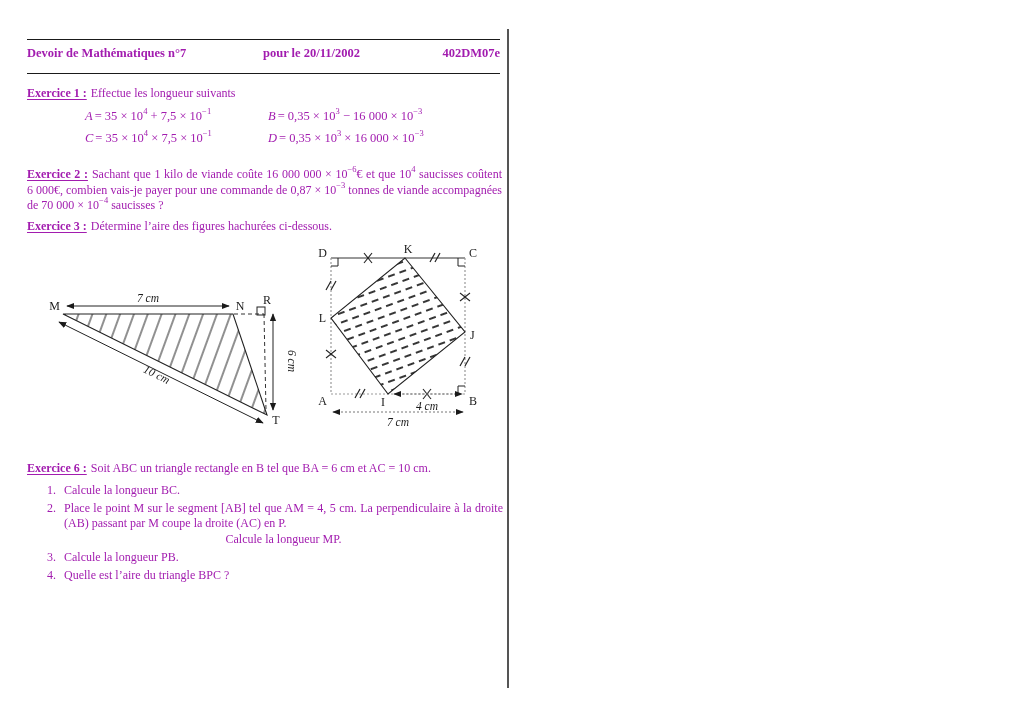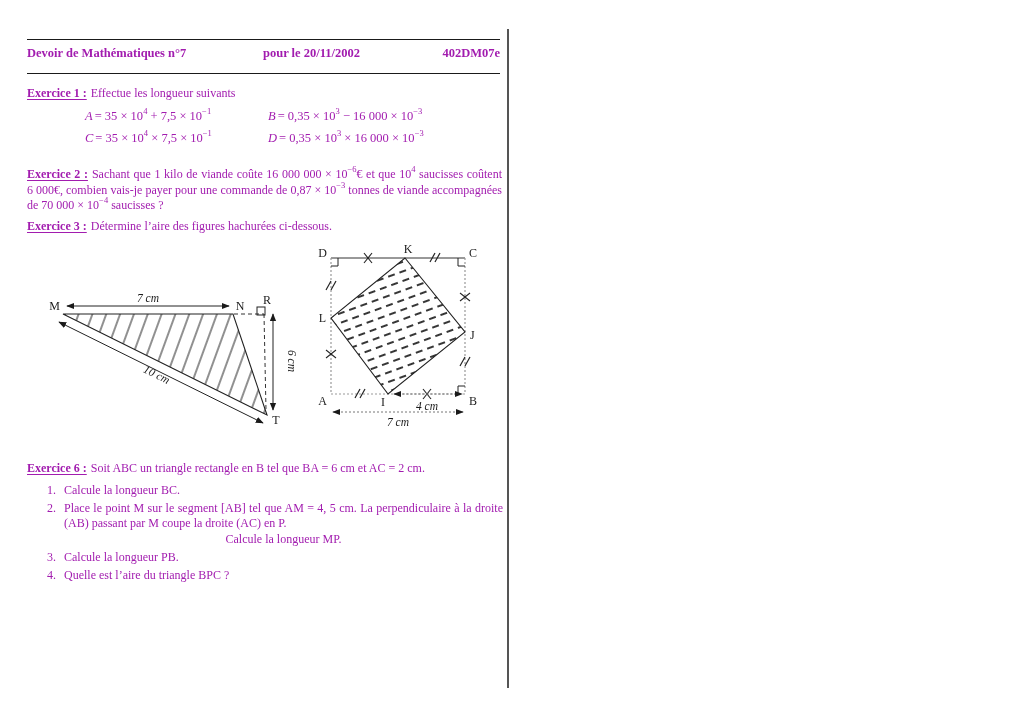--- a/index.html
+++ b/index.html
@@ -160,21 +160,21 @@
       <text x="296" y="82" text-anchor="end">L</text>
       <text x="440" y="99" text-anchor="start">J</text>
       <text x="297" y="165" text-anchor="end">A</text>
       <text x="353" y="166" text-anchor="middle">I</text>
       <text x="439" y="165" text-anchor="start">B</text>
     </g>
   </svg>
 
   <div class="block" style="top:461px;width:476px">
     <p class="ex4-intro">
-      <span class="exlabel">Exercice 6 :</span><span>Soit ABC un triangle rectangle en B tel que BA = 6 cm et AC = 2 cm.</span>
+      <span class="exlabel">Exercice 6 :</span><span>Soit ABC un triangle rectangle en B tel que BA = 6 cm et AC = 10 cm.</span>
     </p>
     <div class="ex4-item">
       <span class="ex4-num">1.</span>
       <span class="ex4-text">Calcule la longueur BC.</span>
     </div>
     <div class="ex4-item">
       <span class="ex4-num">2.</span>
       <span class="ex4-text">Place le point M sur le segment [AB] tel que AM = 4, 5 cm. La perpendiculaire à la droite (AB) passant par M coupe la droite (AC) en P.</span>
       <span class="ex4-text" style="text-align:center">Calcule la longueur MP.</span>
     </div>

